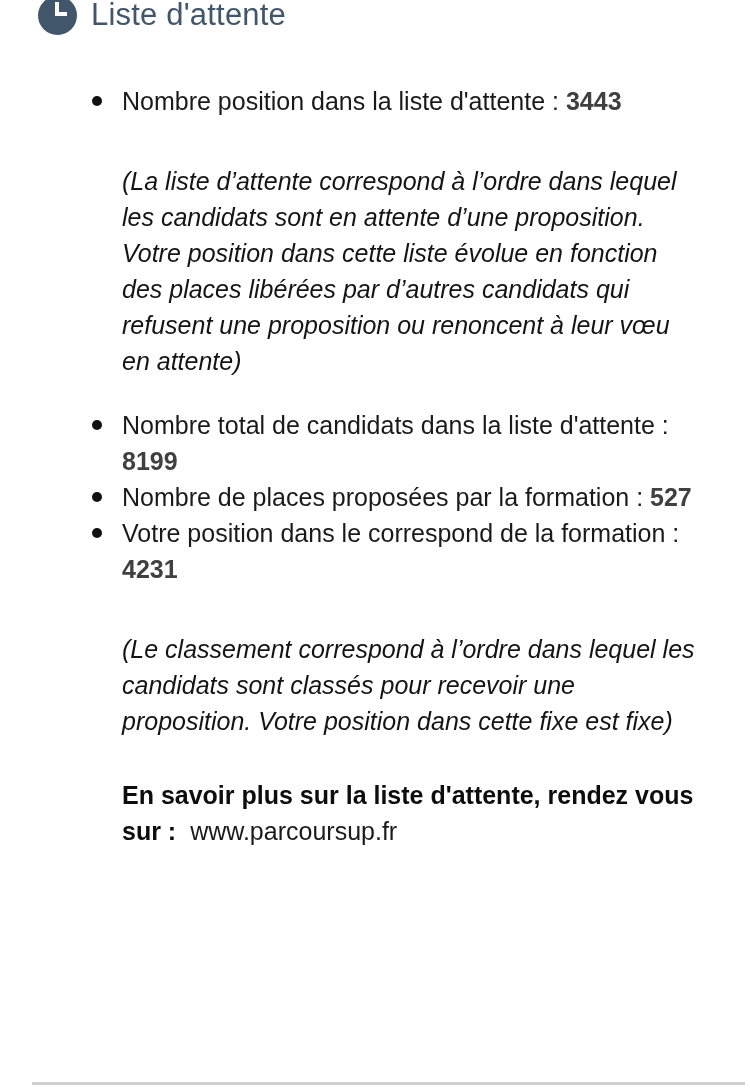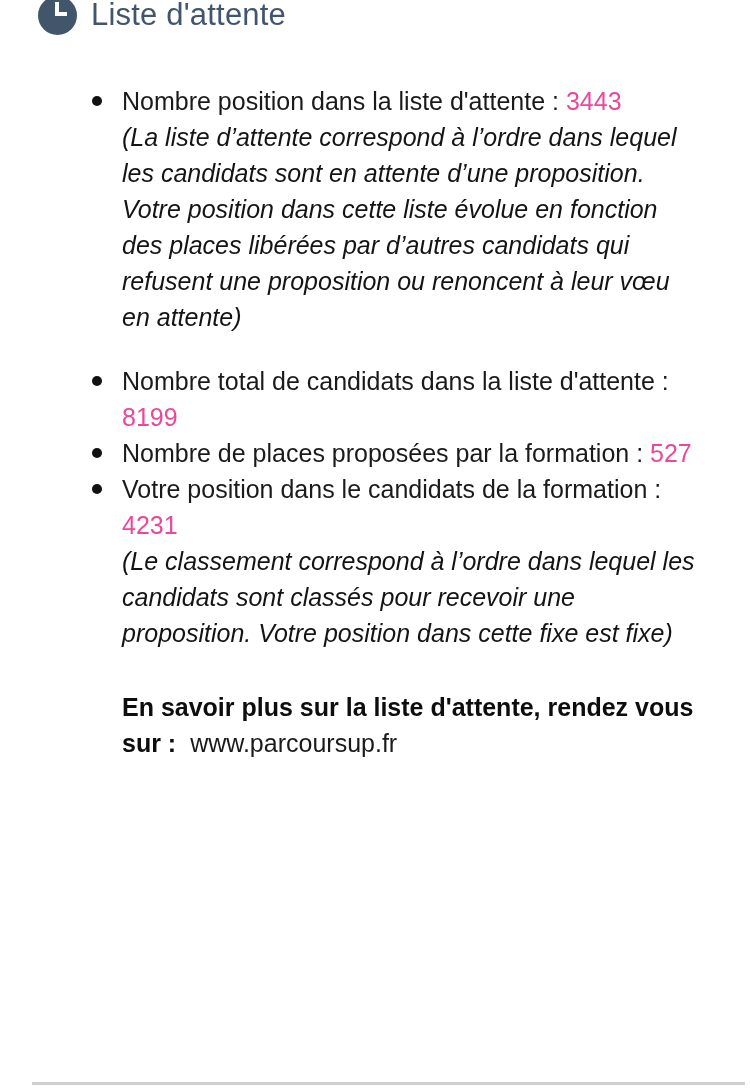--- a/index.html
+++ b/index.html
@@ -13,22 +13,22 @@
   .clock{width:39px;height:39px;border-radius:50%;background:#42566b;position:relative;flex:none;}
   .clock::before{content:"";position:absolute;left:17px;top:6px;width:4px;height:14px;background:#fff;}
   .clock::after{content:"";position:absolute;left:17px;top:16px;width:12px;height:4px;background:#fff;}
   .title{font-size:31px;font-weight:500;color:#42566b;letter-spacing:.2px;white-space:nowrap;}
   
   ul.wl{list-style:none;margin:44px 0 0 0;padding:0 0 0 122px;width:575px;
         font-size:25px;line-height:36px;}
   ul.wl li{position:relative;}
   ul.wl li.gap{margin-top:28px;}
   .dot{position:absolute;left:-30px;top:13px;width:10px;height:10px;border-radius:50%;background:#111;}
-  .val{font-weight:normal;color:#ec4899;}
-  .note{font-style:italic;color:#141414;}
+  .val{font-weight:bold;color:#404040;}
+  .note{font-style:italic;color:#141414;margin-top:44px;}
   
   .footer{margin:38px 0 0 122px;width:585px;font-size:25px;line-height:36px;font-weight:bold;color:#0d0d0d;}
   .footer .url{font-weight:normal;color:#1a1a1a;margin-left:7px;margin-top:48px;}
   
   .divider{position:absolute;left:32px;right:5px;bottom:3px;height:3px;background:#d0d0d0;}
 </style>
 </head>
 <body>
 
 <div class="header">
@@ -53,21 +53,21 @@
 
   <li>
     <span class="dot"></span>
     <span class="lbl">Nombre de places proposées par la formation : </span>
     <strong class="val">527</strong>
     
   </li>
 
   <li>
     <span class="dot"></span>
-    <span class="lbl">Votre position dans le candidats de la formation : </span>
+    <span class="lbl">Votre position dans le correspond de la formation : </span>
     <strong class="val">4231</strong>
     <div class="note">(Le classement correspond à l’ordre dans lequel les candidats sont classés pour recevoir une proposition. Votre position dans cette fixe est fixe)</div>
   </li>
 
 </ul>
 
 <p class="footer">
   <span>En savoir plus sur la liste d'attente, rendez vous sur :</span>
   <span class="url">www.parcoursup.fr</span>
 </p>

